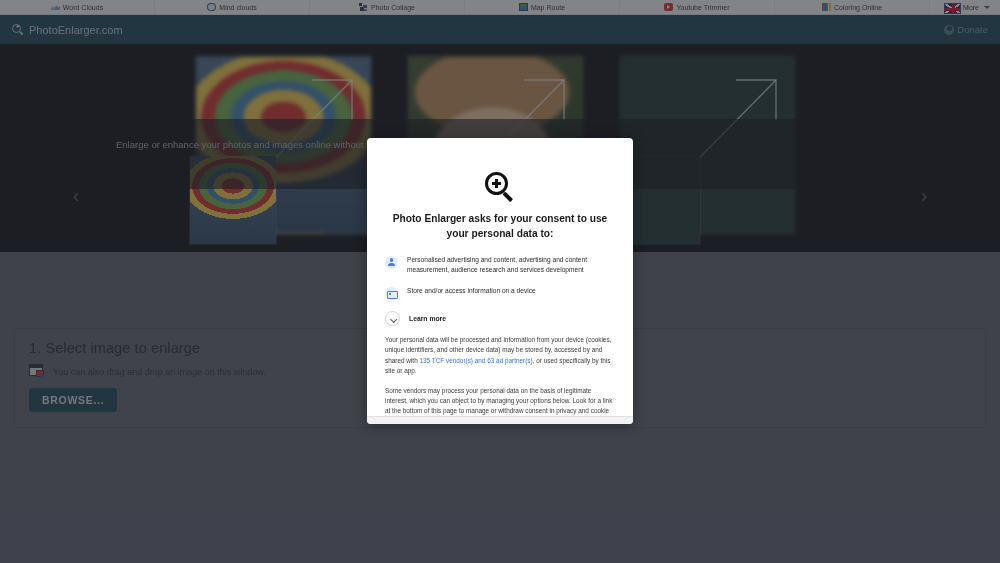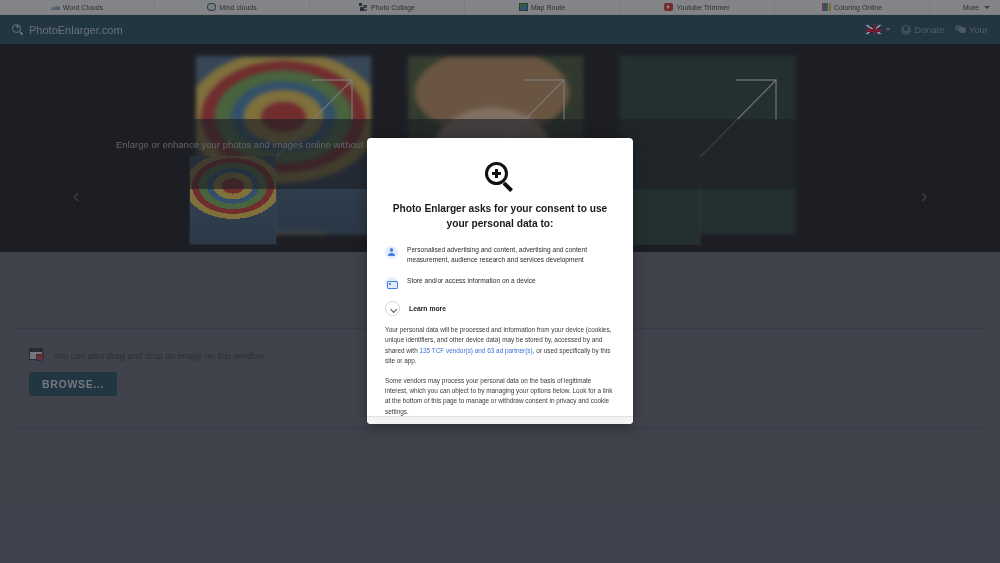--- a/index.html
+++ b/index.html
@@ -71,21 +71,21 @@
     display: flex; align-items: center;
     padding: 0 12px;
     color: #cfd8dc;
   }
   .brand { display:flex; align-items:center; gap:5px; font-size: 11px; color:#b9c7cc; }
   .brand-ico { width: 12px; height: 12px; position: relative; }
   .brand-ico .lens { position:absolute; left:0; top:0; width:9px; height:9px; border:1.6px solid #b9c7cc; border-radius:50%; }
   .brand-ico .lens::before { content:""; position:absolute; left:2.5px; top:1.2px; width:3px; height:1px; background:#b9c7cc; }
   .brand-ico .lens::after { content:""; position:absolute; left:3.5px; top:0.2px; width:1px; height:3px; background:#b9c7cc; }
   .brand-ico .handle { position:absolute; left:7.5px; top:7.5px; width:4px; height:1.7px; background:#b9c7cc; transform:rotate(45deg); transform-origin:left center; border-radius:1px;}
-  .header-right { margin-left:auto; display:flex; gap:10px; font-size:9.5px; color:#7e95a0;}
+  .header-right { margin-left:auto; display:flex; gap:10px; font-size:9.5px; color:#7e95a0;flex-direction:column;}
   .flagbox { width:17px; height:11px; position:relative; border:0.5px solid #2a5c6d; }
   .flagbox .f1 { position:absolute; inset:0; background:#0a2a66; }
   .flagbox .f2 { position:absolute; inset:0;
      background:
        linear-gradient(to bottom right, transparent calc(50% - 1px), #fff calc(50% - 1px), #fff calc(50% + 1px), transparent calc(50% + 1px)),
        linear-gradient(to bottom left, transparent calc(50% - 1px), #fff calc(50% - 1px), #fff calc(50% + 1px), transparent calc(50% + 1px));
   }
   .flagbox .f3 { position:absolute; left:0; top:4px; width:100%; height:3px; background:#c8102e; }
   .flagbox .f4 { position:absolute; left:7px; top:0; width:3px; height:100%; background:#c8102e; }
   .hr-item { display:flex; align-items:center; gap:3px; }
@@ -194,21 +194,21 @@
   
   .modal-wrap {
     position:absolute; left:367px; top:138px; width:266px; height:286px;
     z-index: 100;
   }
   .modal {
     width:100%; height:100%;
     background:#fff;
     border-radius: 4px;
     box-shadow: 0 2px 14px rgba(0,0,0,0.35);
-    padding: 14px 18px 0 18px;
+    padding: 24px 18px 0 18px;
     overflow:hidden;
     position:relative;
   }
   .modal-logo { display:flex; justify-content:center; margin-top: 10px; }
   .m-magnifier { width: 30px; height: 30px; position:relative; }
   .m-magnifier .ring { position:absolute; left:0; top:0; width:23px;height:23px;border:3.4px solid #111; border-radius:50%; }
   .m-magnifier .plus-h { position:absolute; left:7px; top:10.2px; width:9px;height:2.6px;background:#111; }
   .m-magnifier .plus-v { position:absolute; left:10.2px; top:7px; width:2.6px;height:9px;background:#111; }
   .m-magnifier .stick { position:absolute; left:19px; top:19px; width:11px;height:3.6px;background:#111;transform:rotate(45deg);transform-origin:left center;border-radius:1px;}
 
@@ -357,20 +357,21 @@
       <div class="hero-caption">
         <div class="hero-sub">Enlarge or enhance your photos and images online without losing quality by using an AI based one (esrgan).</div>
       </div>
 
       <div class="hero-arrow left">‹</div>
       <div class="hero-arrow right">›</div>
     </div>
 
     <div class="content">
       <div class="panel">
+        <div class="panel-title">1. Select image to enlarge</div>
         <div class="dnd-row">
           <span class="dnd-ico">
             <span class="win"></span>
               <span class="fileicon"></span>
               <span class="cursor"></span>
           </span>
           <span class="dnd-text">You can also drag and drop an image on this window.</span>
         </div>
         <div class="browse-btn">BROWSE...</div>
       </div>

